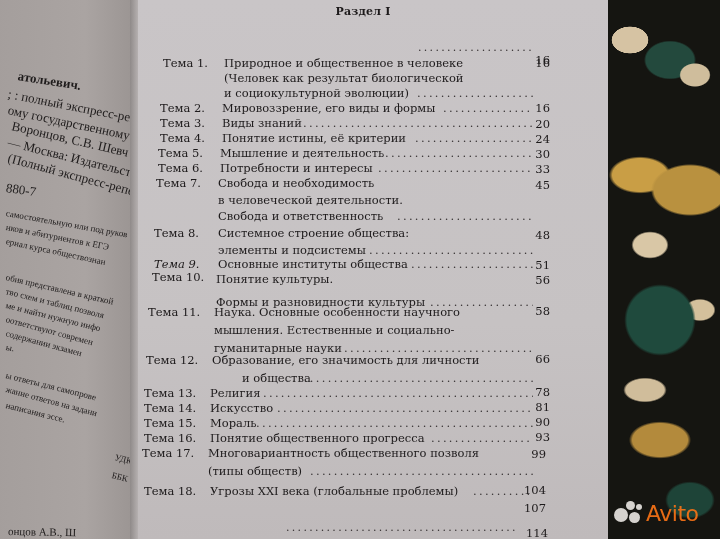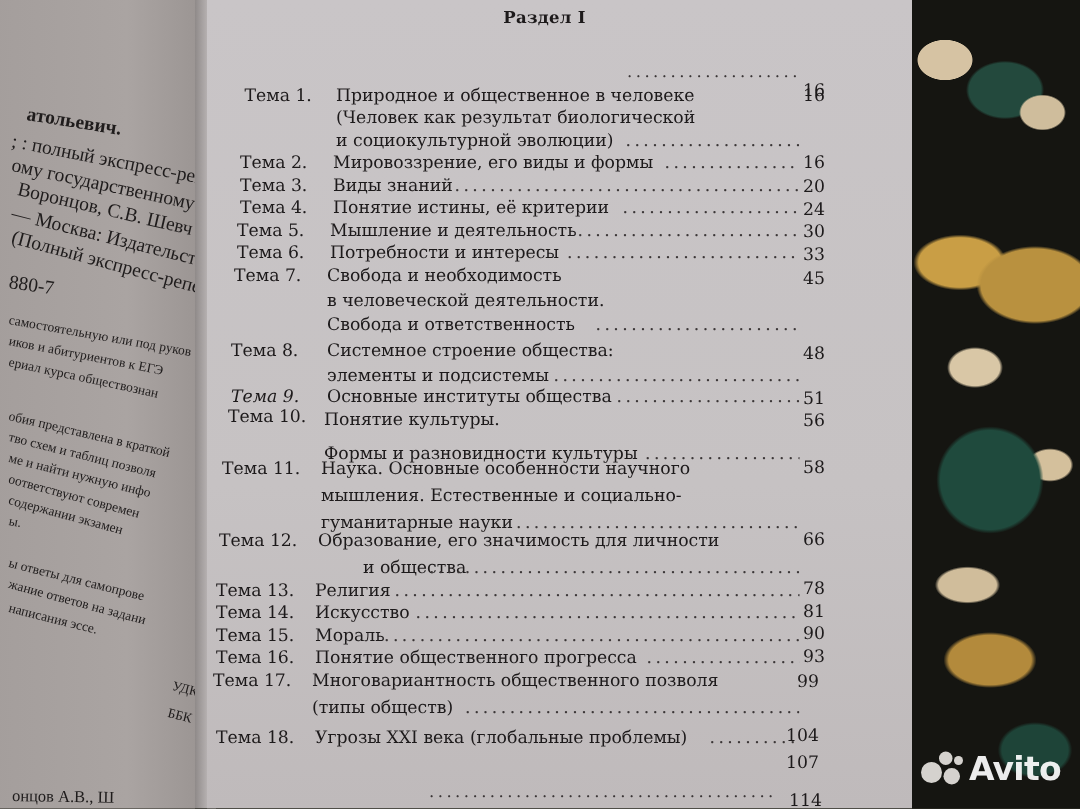--- a/index.html
+++ b/index.html
@@ -62,22 +62,22 @@
     position: absolute; font-family: "DejaVu Serif", serif; font-size: 11.5px;
     white-space: nowrap; line-height: 15px;
   }
   .toc-heading { font-weight: bold; }
   .dots {
     position: absolute; overflow: hidden; letter-spacing: 2.3px; color: #3a3536;
   }
   .page-num { position: absolute; text-align: right; width: 30px; }
   .avito {
     position: absolute; left: 614px; top: 500px; height: 26px;
-    display: flex; align-items: center; color: #ffffff;
-    font-family: "DejaVu Sans", sans-serif; font-weight: bold; font-size: 22px;
+    display: flex; align-items: center; color: #f97316;
+    font-family: "DejaVu Sans", sans-serif; font-weight: normal; font-size: 22px;
     letter-spacing: -0.5px; opacity: 0.92;
   }
   .avito-dots { position: relative; width: 28px; height: 26px; margin-right: 4px; }
   .avito-dots span { position: absolute; border-radius: 50%; background: #e6e3df; }
 </style>
 </head>
 <body>
 
 <div class="carpet"></div>
 

